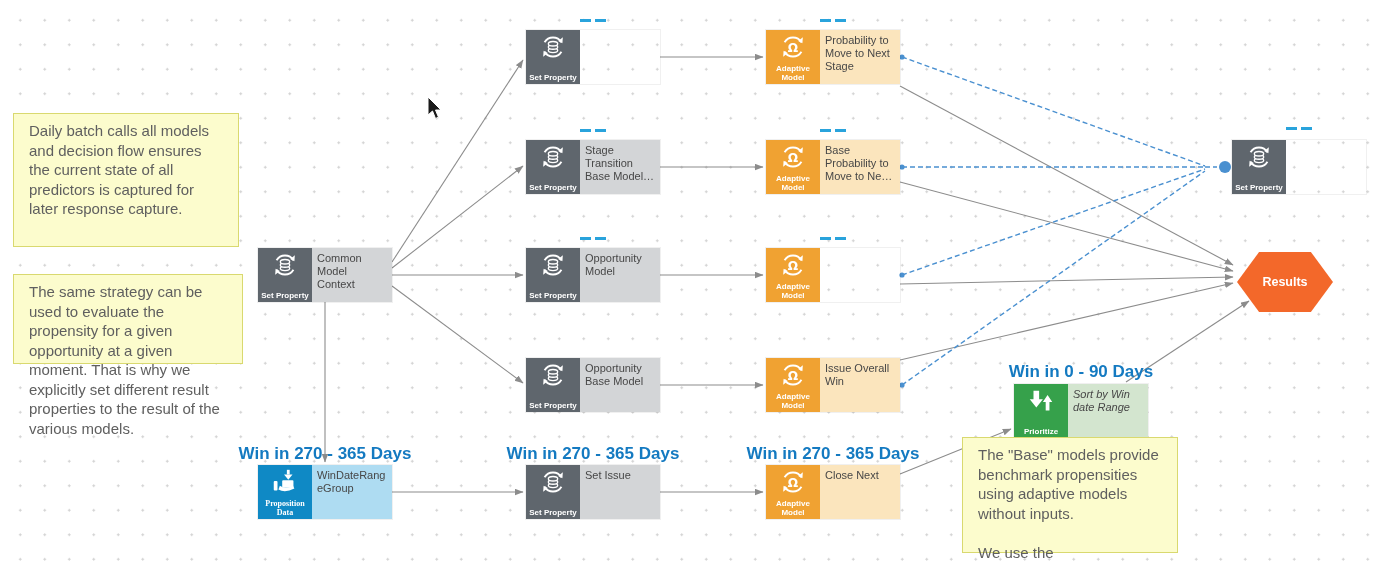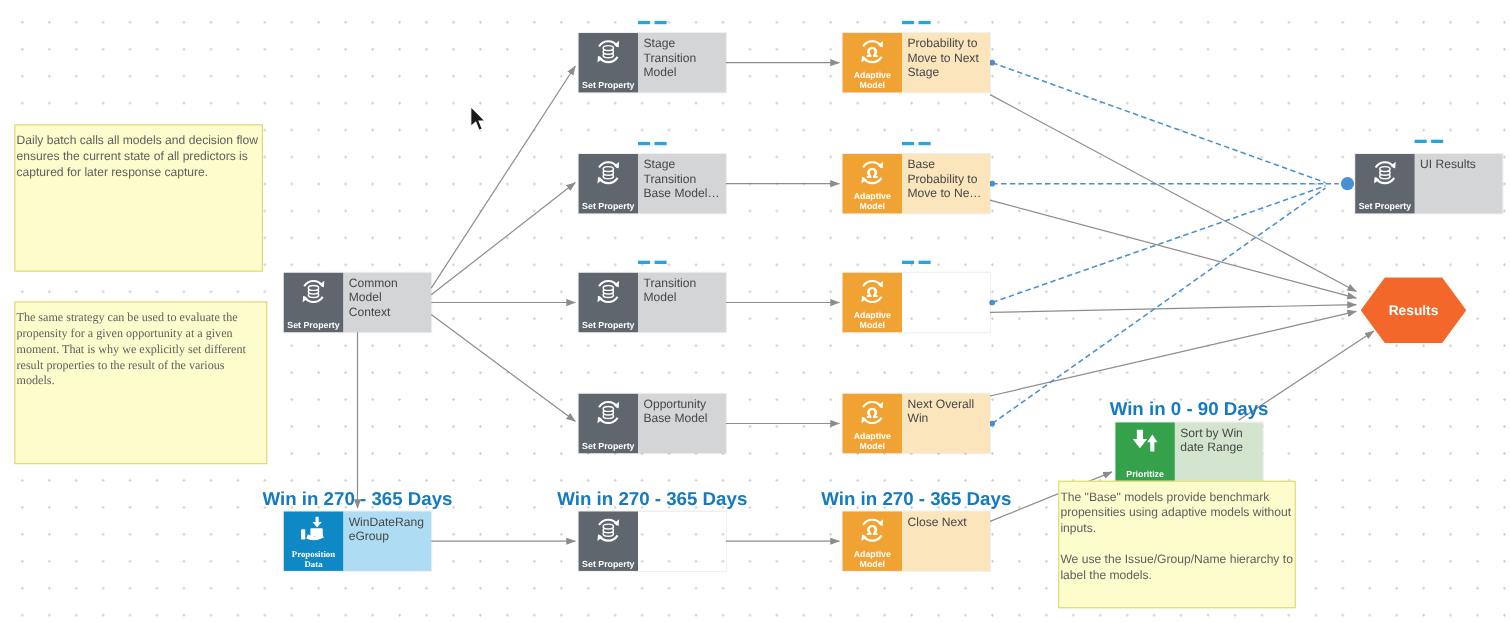--- a/index.html
+++ b/index.html
@@ -35,27 +35,27 @@
   .glyph{width:30px;height:30px;margin-top:2px;}
   .badge{position:absolute;bottom:2px;left:0;right:0;text-align:center;color:#fff;font-weight:bold;font-size:8px;line-height:1.15;}
   .body{flex:1;font-size:11px;color:#474747;padding:4px 5px;line-height:1.2;overflow:hidden;overflow-wrap:anywhere;}
   .sp .icon-block{background:var(--set-property-dark);align-items:center;}
   .sp .body{background:var(--set-property-light);}
   .am .icon-block{background:var(--adaptive-dark);}
   .am .body{background:var(--adaptive-light);}
   .pd .icon-block{background:var(--proposition-dark);font-family:Liberation Serif, serif;}
   .pd .body{background:var(--proposition-light);}
   .pr .icon-block{background:var(--prioritize-dark);}
-  .pr .body{background:var(--prioritize-light);}
+  .pr .body{background:var(--prioritize-light);font-style:italic;}
   .glyph .stroke{stroke:#fff;fill:none;stroke-width:2;}
   .glyph .fillw{fill:#fff;}
   .glyph text{fill:#fff;font-weight:bold;font-size:13px;font-family:"DejaVu Sans",sans-serif;}
   .sp .glyph ellipse{fill:var(--set-property-dark);stroke:#fff;stroke-width:1.4;}
   .note{position:absolute;background:var(--note-bg);border:1px solid var(--note-border);
-    font-size:11px;color:#5f5f5f;padding:7px 1px;line-height:1.3;white-space:pre-line;box-sizing:border-box;}
+    font-size:15px;color:#5f5f5f;padding:7px 15px;line-height:1.3;white-space:pre-line;box-sizing:border-box;}
   .flow-label{position:absolute;width:180px;text-align:center;font-weight:bold;font-size:17px;color:var(--link-label-blue);}
   .hex{position:absolute;left:1237px;top:252px;width:96px;height:60px;background:var(--results-orange);
     clip-path:polygon(23% 0,77% 0,100% 50%,77% 100%,23% 100%,0 50%);
     display:flex;align-items:center;justify-content:center;color:#fff;font-weight:bold;font-size:12.5px;}
   .mdash{position:absolute;width:26px;height:3px;display:flex;gap:4px;}
   .mdash span{flex:1;background:var(--marker-blue);}
 </style>
 </head>
 <body>
 
@@ -94,21 +94,21 @@
       <line class="bdash" x1="1205" y1="167" x2="1217" y2="167"></line>
       <circle class="bdot" cx="902" cy="57" r="2.6"></circle>
       <circle class="bdot" cx="902" cy="167" r="2.6"></circle>
       <circle class="bdot" cx="902" cy="275" r="2.6"></circle>
       <circle class="bdot" cx="902" cy="385" r="2.6"></circle>
       <circle class="bdot" cx="1225" cy="167" r="6"></circle>
     </g>
   </svg>
 
   <div class="note" style="left:13px;top:113px;width:226px;height:134px;">Daily batch calls all models and decision flow ensures the current state of all predictors is captured for later response capture.</div>
-  <div class="note" style="left:13px;top:274px;width:230px;height:148px;font-family:Liberation Serif, serif;">The same strategy can be used to evaluate the propensity for a given opportunity at a given moment. That is why we explicitly set different result properties to the result of the various models.</div>
+  <div class="note" style="left:13px;top:274px;width:230px;height:90px;">The same strategy can be used to evaluate the propensity for a given opportunity at a given moment. That is why we explicitly set different result properties to the result of the various models.</div>
 
   <div class="mdash" style="left:580px;top:19px;">
       <span></span>
       <span></span>
     </div>
   <div class="mdash" style="left:580px;top:129px;">
       <span></span>
       <span></span>
     </div>
   <div class="mdash" style="left:580px;top:237px;">
@@ -154,21 +154,20 @@
         <path class="stroke" d="M7 11 A10.5 10.5 0 0 1 25 11"></path>
           <polygon class="fillw" points="26,12 21.5,9.5 26.5,5.5"></polygon>
         <path class="stroke" d="M25 21 A10.5 10.5 0 0 1 7 21"></path>
           <polygon class="fillw" points="6,20 10.5,22.5 5.5,26.5"></polygon>
         <ellipse cx="16" cy="19.5" rx="5" ry="2.4"></ellipse>
           <ellipse cx="16" cy="16" rx="5" ry="2.4"></ellipse>
           <ellipse cx="16" cy="12.5" rx="5" ry="2.4"></ellipse>
       </svg>
       <span class="badge">Set Property</span>
     </div>
-    <div class="body">Stage Transition Model</div>
   </div>
 
   <div class="node sp" style="left:526px;top:140px;">
     <div class="icon-block">
       <svg class="glyph" viewBox="0 0 32 32">
         <path class="stroke" d="M7 11 A10.5 10.5 0 0 1 25 11"></path>
           <polygon class="fillw" points="26,12 21.5,9.5 26.5,5.5"></polygon>
         <path class="stroke" d="M25 21 A10.5 10.5 0 0 1 7 21"></path>
           <polygon class="fillw" points="6,20 10.5,22.5 5.5,26.5"></polygon>
         <ellipse cx="16" cy="19.5" rx="5" ry="2.4"></ellipse>
@@ -186,21 +185,21 @@
         <path class="stroke" d="M7 11 A10.5 10.5 0 0 1 25 11"></path>
           <polygon class="fillw" points="26,12 21.5,9.5 26.5,5.5"></polygon>
         <path class="stroke" d="M25 21 A10.5 10.5 0 0 1 7 21"></path>
           <polygon class="fillw" points="6,20 10.5,22.5 5.5,26.5"></polygon>
         <ellipse cx="16" cy="19.5" rx="5" ry="2.4"></ellipse>
           <ellipse cx="16" cy="16" rx="5" ry="2.4"></ellipse>
           <ellipse cx="16" cy="12.5" rx="5" ry="2.4"></ellipse>
       </svg>
       <span class="badge">Set Property</span>
     </div>
-    <div class="body">Transition Model</div>
+    <div class="body">Opportunity Model</div>
   </div>
 
   <div class="node sp" style="left:526px;top:358px;">
     <div class="icon-block">
       <svg class="glyph" viewBox="0 0 32 32">
         <path class="stroke" d="M7 11 A10.5 10.5 0 0 1 25 11"></path>
           <polygon class="fillw" points="26,12 21.5,9.5 26.5,5.5"></polygon>
         <path class="stroke" d="M25 21 A10.5 10.5 0 0 1 7 21"></path>
           <polygon class="fillw" points="6,20 10.5,22.5 5.5,26.5"></polygon>
         <ellipse cx="16" cy="19.5" rx="5" ry="2.4"></ellipse>
@@ -257,21 +256,21 @@
     <div class="icon-block">
       <svg class="glyph" viewBox="0 0 32 32">
         <path class="stroke" d="M7 11 A10.5 10.5 0 0 1 25 11"></path>
           <polygon class="fillw" points="26,12 21.5,9.5 26.5,5.5"></polygon>
         <path class="stroke" d="M25 21 A10.5 10.5 0 0 1 7 21"></path>
           <polygon class="fillw" points="6,20 10.5,22.5 5.5,26.5"></polygon>
         <text x="16" y="21" text-anchor="middle">Ω</text>
       </svg>
       <span class="badge">Adaptive Model</span>
     </div>
-    <div class="body">Next Overall Win</div>
+    <div class="body">Issue Overall Win</div>
   </div>
 
   <div class="node am" style="left:766px;top:465px;">
     <div class="icon-block">
       <svg class="glyph" viewBox="0 0 32 32">
         <path class="stroke" d="M7 11 A10.5 10.5 0 0 1 25 11"></path>
           <polygon class="fillw" points="26,12 21.5,9.5 26.5,5.5"></polygon>
         <path class="stroke" d="M25 21 A10.5 10.5 0 0 1 7 21"></path>
           <polygon class="fillw" points="6,20 10.5,22.5 5.5,26.5"></polygon>
         <text x="16" y="21" text-anchor="middle">Ω</text>
@@ -287,20 +286,21 @@
         <path class="stroke" d="M7 11 A10.5 10.5 0 0 1 25 11"></path>
           <polygon class="fillw" points="26,12 21.5,9.5 26.5,5.5"></polygon>
         <path class="stroke" d="M25 21 A10.5 10.5 0 0 1 7 21"></path>
           <polygon class="fillw" points="6,20 10.5,22.5 5.5,26.5"></polygon>
         <ellipse cx="16" cy="19.5" rx="5" ry="2.4"></ellipse>
           <ellipse cx="16" cy="16" rx="5" ry="2.4"></ellipse>
           <ellipse cx="16" cy="12.5" rx="5" ry="2.4"></ellipse>
       </svg>
       <span class="badge">Set Property</span>
     </div>
+    <div class="body">Set Issue</div>
   </div>
 
   <div class="node pd" style="left:258px;top:465px;">
     <div class="icon-block">
       <svg class="glyph" viewBox="0 0 32 32">
         <rect class="fillw" x="18" y="3" width="3" height="5"></rect>
         <polygon class="fillw" points="15,8 24,8 19.5,13.5"></polygon>
         <rect class="fillw" x="13" y="14" width="12" height="8" rx="1"></rect>
         <rect class="fillw" x="4" y="15" width="4" height="10" rx="1"></rect>
         <path class="fillw" d="M9 24 q7 4 17 -1 l-1.5 -3 q-8 4 -14 0 z"></path>
@@ -316,21 +316,20 @@
         <path class="stroke" d="M7 11 A10.5 10.5 0 0 1 25 11"></path>
           <polygon class="fillw" points="26,12 21.5,9.5 26.5,5.5"></polygon>
         <path class="stroke" d="M25 21 A10.5 10.5 0 0 1 7 21"></path>
           <polygon class="fillw" points="6,20 10.5,22.5 5.5,26.5"></polygon>
         <ellipse cx="16" cy="19.5" rx="5" ry="2.4"></ellipse>
           <ellipse cx="16" cy="16" rx="5" ry="2.4"></ellipse>
           <ellipse cx="16" cy="12.5" rx="5" ry="2.4"></ellipse>
       </svg>
       <span class="badge">Set Property</span>
     </div>
-    <div class="body">UI Results</div>
   </div>
 
   <div class="node pr" style="left:1014px;top:384px;">
     <div class="icon-block">
       <svg class="glyph" viewBox="0 0 32 32">
         <polygon class="fillw" points="8,5 14,5 14,14 18,14 11,23 4,14 8,14"></polygon>
         <polygon class="fillw" points="21,26 25,26 25,17 28,17 23,9.5 18,17 21,17"></polygon>
       </svg>
       <span class="badge">Prioritize</span>
     </div>

